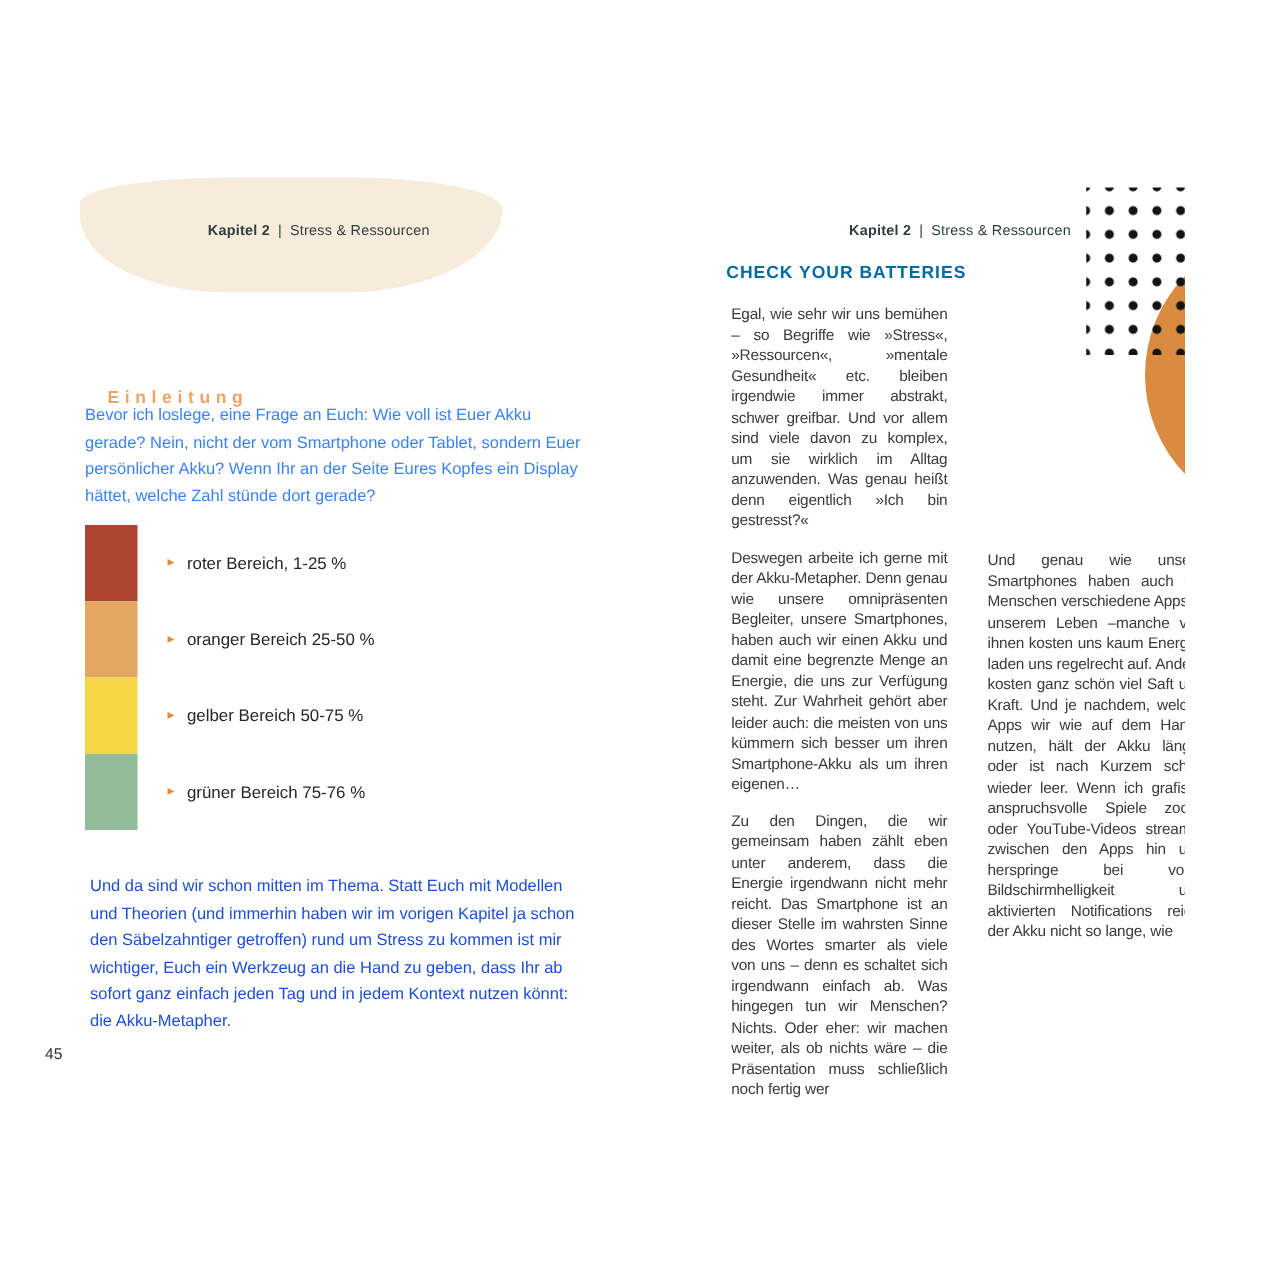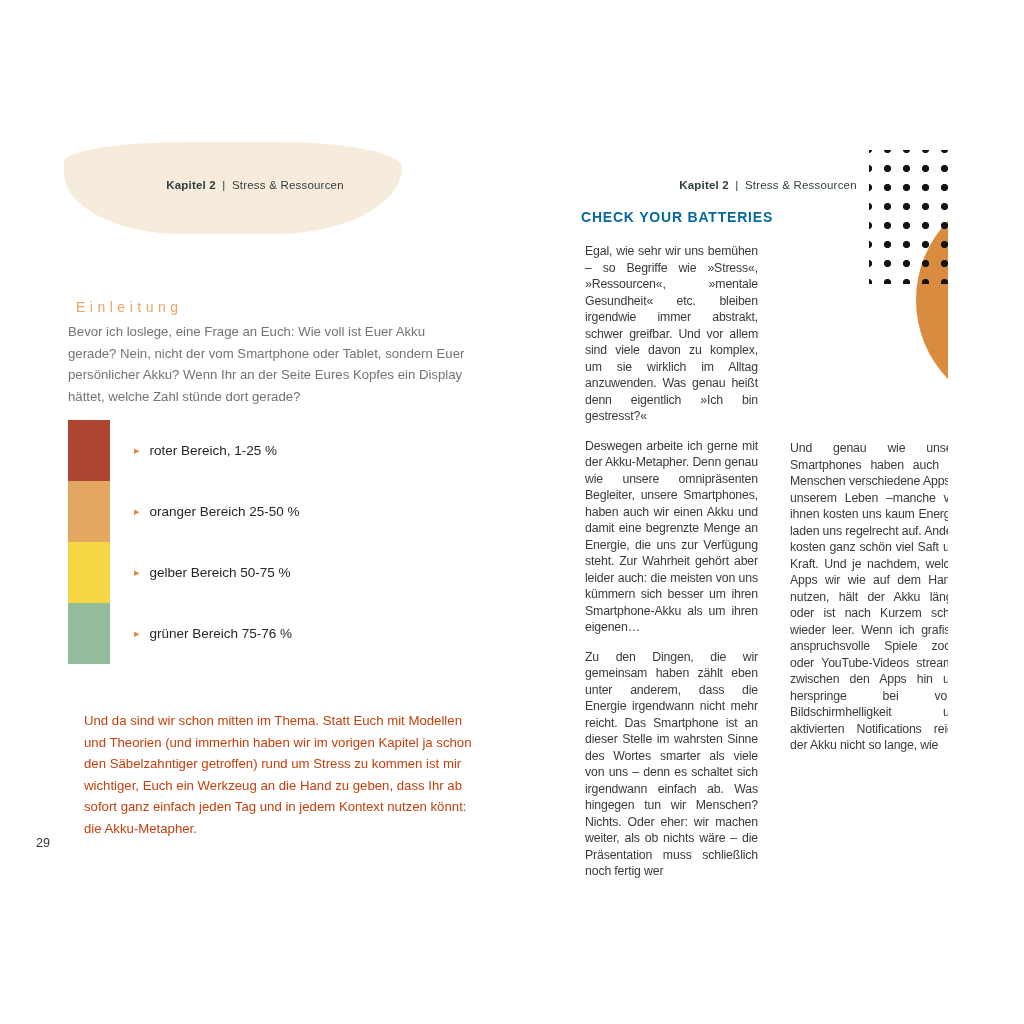--- a/index.html
+++ b/index.html
@@ -47,34 +47,34 @@
   }
   .chapter-header .chap { font-weight: bold; }
   .chapter-header .div { margin: 0 3px; color: #2f3e3e; }
   .chapter-header.left-h { left: 68px; }
   .chapter-header.right-h { left: 581px; }
 
   
   .einleitung {
     position: absolute;
     left: 68px; top: 291px;
-    margin: 8px;
+    margin: 18px;
     font-size: 14px;
-    font-weight: 400;
+    font-weight: 700;
     letter-spacing: 4.5px;
     color: #eca467;
   }
   .intro {
     position: absolute;
     left: 68px; top: 321px;
     width: 400px;
     margin: 0;
     font-size: 13.2px;
     line-height: 21.5px;
-    color: #737373;
+    color: #3b82f6;
   }
   .swatches {
     position: absolute;
     left: 68px; top: 420px;
     width: 42px;
   }
   .swatch { width: 42px; height: 61px; }
   .levels {
     position: absolute;
     left: 134px; top: 420px;
@@ -91,24 +91,24 @@
   }
   .tri {
     color: #e08a3c;
     font-size: 11px;
     line-height: 1;
   }
   .closing {
     position: absolute;
     left: 68px; top: 694px;
     width: 400px;
-    margin: 16px;
+    margin: 4px;
     font-size: 13.2px;
     line-height: 21.5px;
-    color: #c2410c;
+    color: #1d4ed8;
   }
   .pagenum {
     position: absolute;
     top: 836px;
     font-size: 12.5px;
     color: #333333;
   }
   .pagenum.pn-left { left: 36px; }
   .pagenum.pn-right { left: 994px; }
 
@@ -177,21 +177,21 @@
         <span>gelber Bereich 50-75 %</span>
       </li>
       <li>
         <span class="tri">▸</span>
         <span>grüner Bereich 75-76 %</span>
       </li>
     </ul>
 
     <p class="closing">Und da sind wir schon mitten im Thema. Statt Euch mit Modellen und Theorien (und immerhin haben wir im vorigen Kapitel ja schon den Säbelzahntiger getroffen) rund um Stress zu kommen ist mir wichtiger, Euch ein Werkzeug an die Hand zu geben, dass Ihr ab sofort ganz einfach jeden Tag und in jedem Kontext nutzen könnt: die Akku-Metapher.</p>
 
-    <div class="pagenum pn-left">29</div>
+    <div class="pagenum pn-left">45</div>
   </section>
 
   <section>
 
     <header class="chapter-header right-h">
       <span class="chap">Kapitel 2</span>
       <span class="div">|</span>
       <span>Stress &amp; Ressourcen</span>
     </header>
 

